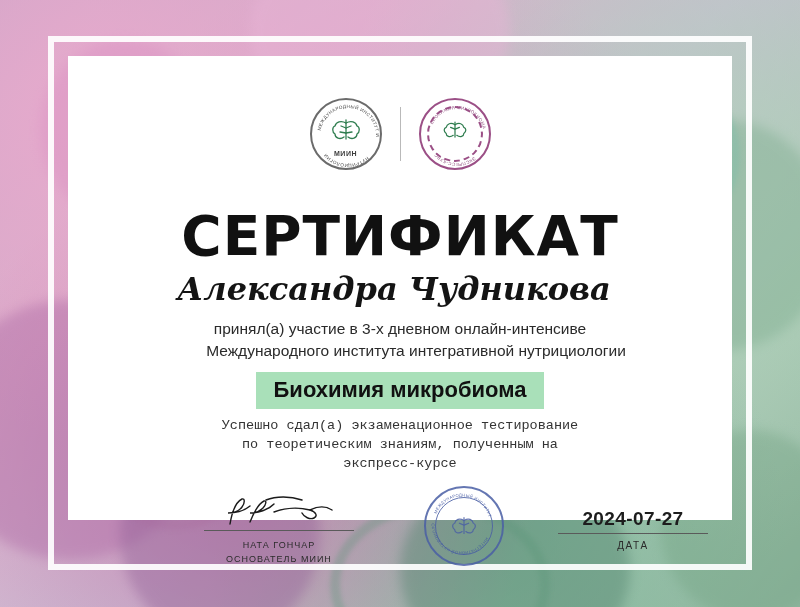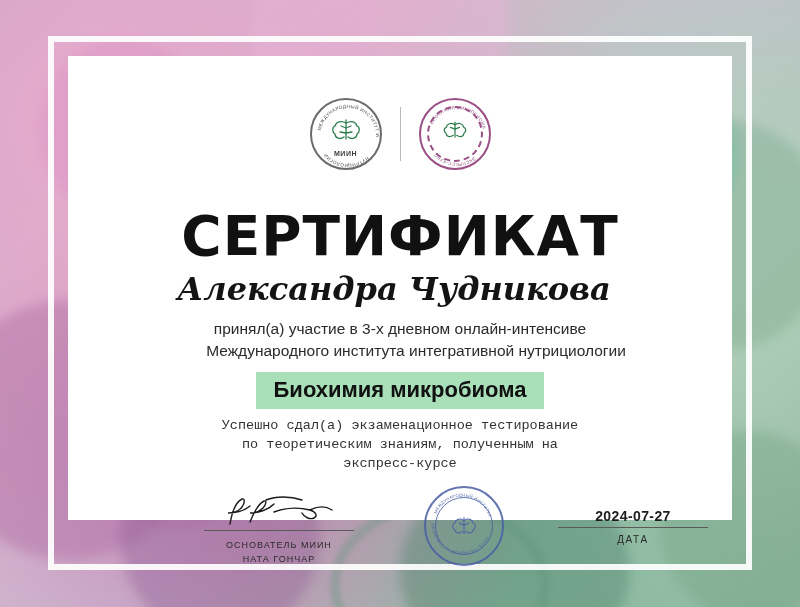--- a/index.html
+++ b/index.html
@@ -251,21 +251,21 @@
   }
 
   .date-block {
     position: absolute;
     left: 470px;
     top: 452px;
     width: 190px;
     text-align: center;
   }
   .date-value {
-    font-size: 14px;
+    font-size: 19px;
     font-weight: bold;
     color: #1d1d1d;
     letter-spacing: .4px;
   }
   .date-rule {
     width: 150px;
     height: 1px;
     background: #5a5a5a;
     margin: 3px auto 6px;
   }
@@ -371,22 +371,22 @@
       <svg class="sig-svg" width="130" height="34" viewBox="0 0 130 34">
         <g fill="none" stroke="#1b1b1b" stroke-width="1.4" stroke-linecap="round">
           <path d="M16 30 C18 18 22 8 28 5 C31 4 31 9 28 13 C25 17 19 19 14 19 C22 19 30 17 36 12"></path>
           <path d="M36 28 C40 18 44 10 50 7 C53 6 52 11 49 14 C45 18 40 19 36 19 C44 19 54 16 60 10"></path>
           <path d="M52 6 C62 2 76 2 88 6"></path>
           <path d="M60 18 C70 14 84 13 96 16 C102 18 104 22 100 24 C96 26 90 23 88 19"></path>
           <path d="M96 16 C104 12 112 12 118 16"></path>
         </g>
       </svg>
       <div class="sig-rule"></div>
+      <div class="sig-name">НАТА ГОНЧАР</div>
       <div class="sig-name">ОСНОВАТЕЛЬ МИИН</div>
-      <div class="sig-name">НАТА ГОНЧАР</div>
     </div>
 
     <div class="stamp">
       <div class="inner-ring"></div>
       <svg viewBox="0 0 76 76" width="72" height="72" style="position:absolute;left:0;top:0;">
         <defs>
           <path id="stArc" d="M 9,38 A 29,29 0 1 1 67,38" fill="none"></path>
           <path id="stArcB" d="M 67,38 A 29,29 0 1 1 9,38" fill="none"></path>
         </defs>
         <text font-family="Liberation Sans, sans-serif" font-size="4.4" fill="#3f55a0" letter-spacing="0.3">

